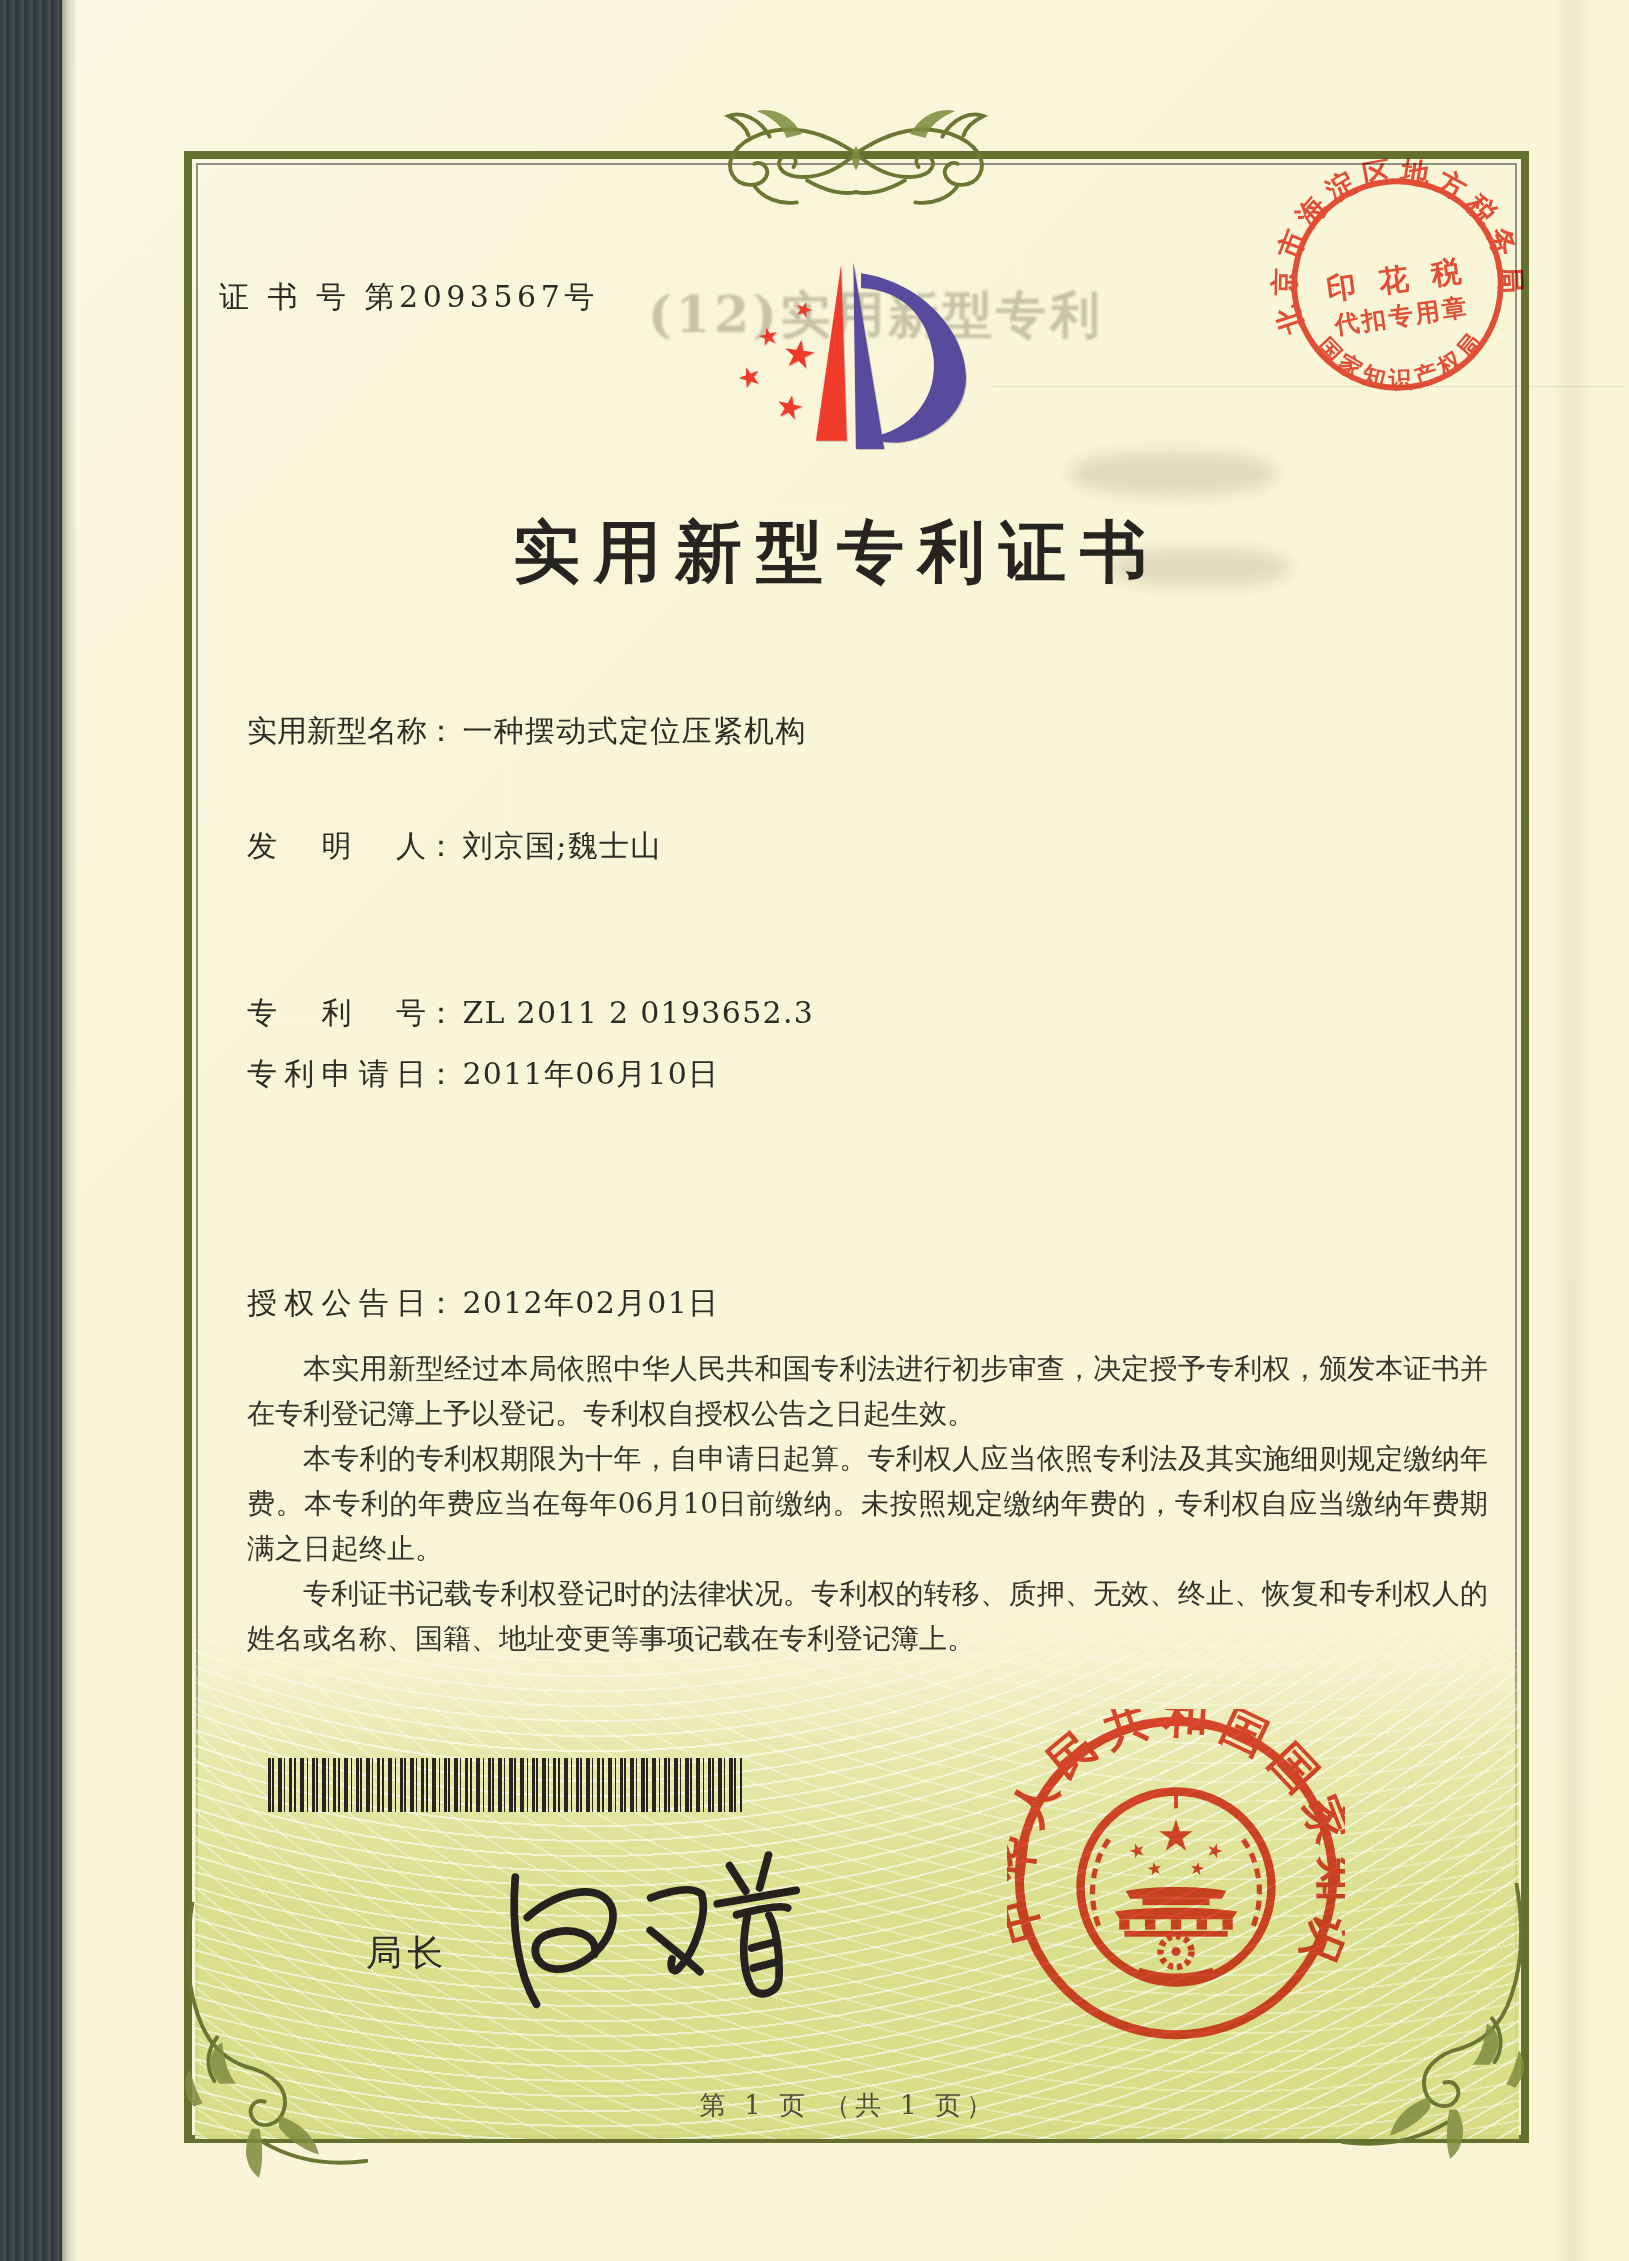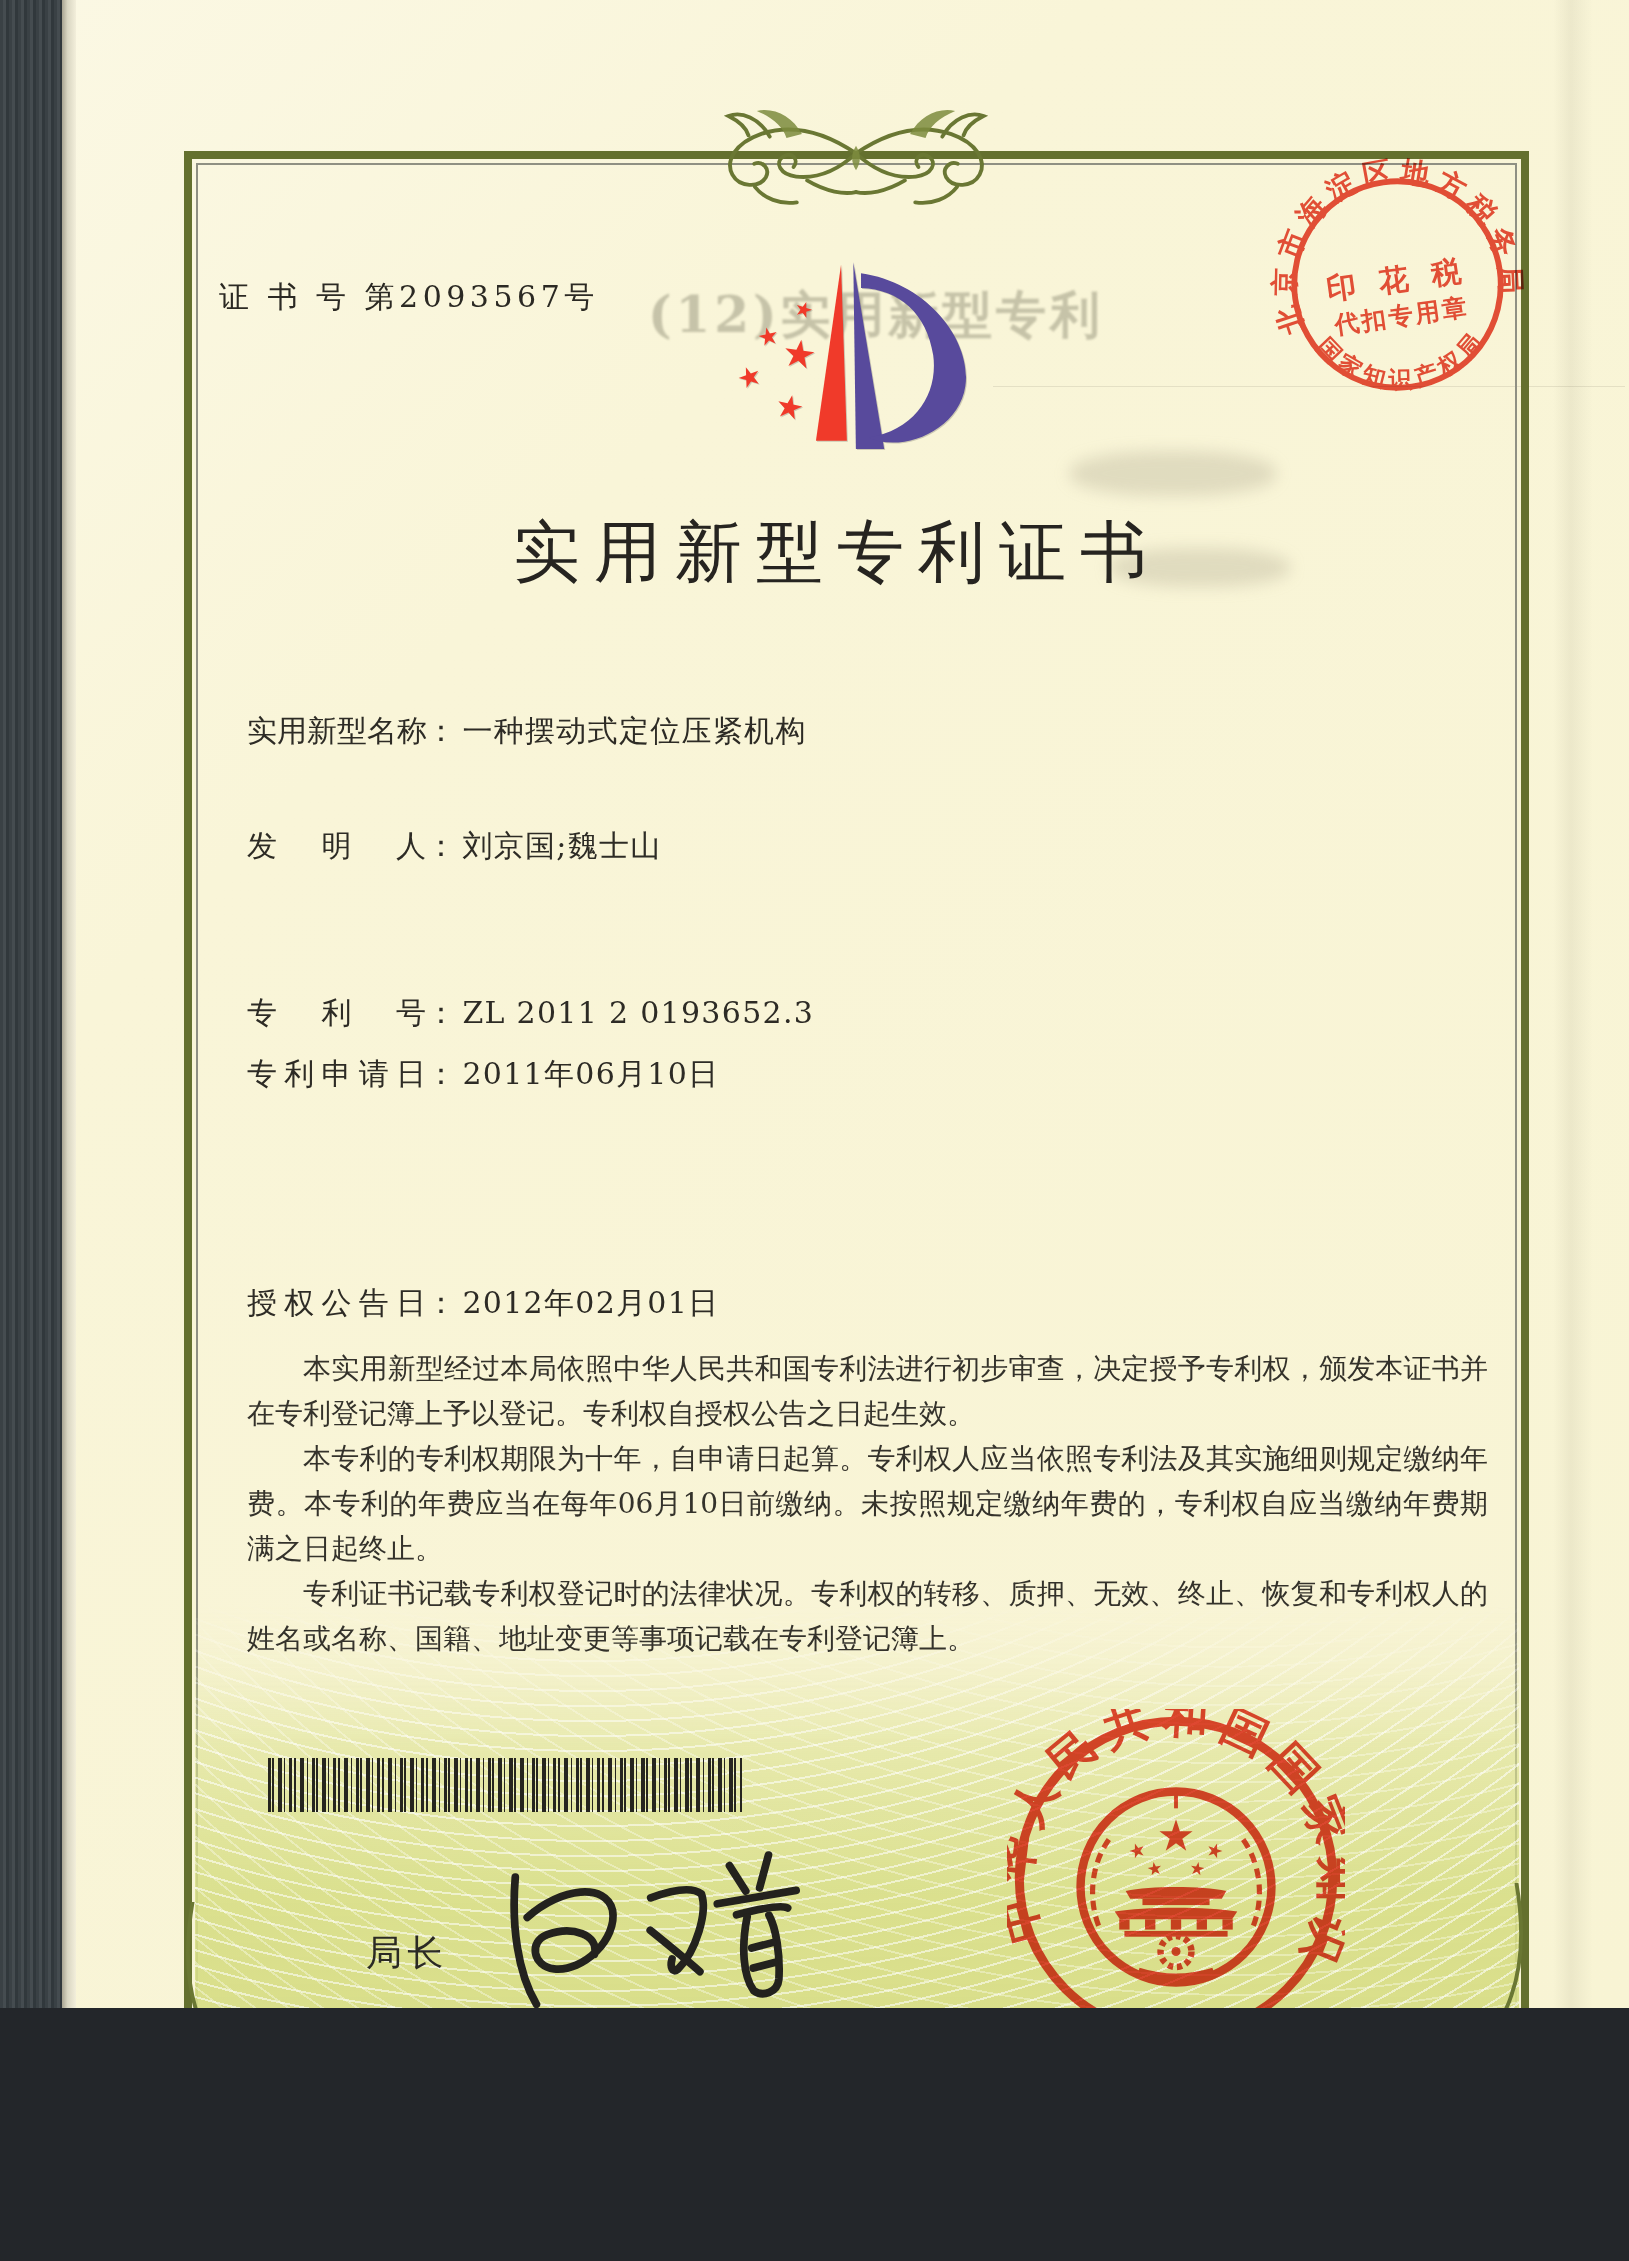--- a/index.html
+++ b/index.html
@@ -1,16 +1,16 @@
 <!DOCTYPE html>
 <html style="font-size:10.3px"><head>
 <meta charset="utf-8">
 <style>
   html,body{margin:0;padding:0;background:#23262a;}
-  .page{position:relative;width:1630px;height:2008px;overflow:hidden;
+  .page{position:relative;width:1630px;height:2261px;overflow:hidden;
         background:linear-gradient(135deg,#fbf8e4 0%,#f9f5d8 30%,#f8f4d4 100%);
         font-family:"DejaVu Serif","Liberation Serif",serif;color:#2a2822;}
   
   .spine{position:absolute;left:0;top:0;width:62px;height:100%;
          background:repeating-linear-gradient(90deg,#3a4145 0 3.2px,#454c50 3.2px 5.8px,#31383c 5.8px 9px),#3c4347;}
   .page-edge{position:absolute;left:62px;top:0;width:14px;height:100%;
          background:linear-gradient(90deg,#a8a492 0,#d9d6c2 40%,#f3efdb 100%);}
   
   .frame{position:absolute;left:184px;top:151px;width:1329px;height:1976px;
          border:8.4px solid #64702e;}
@@ -26,21 +26,21 @@
   
   .ghost{position:absolute;left:648px;top:282px;font-size:50px;font-weight:bold;
          color:rgba(148,145,122,.5);letter-spacing:3.9px;filter:blur(1.3px);}
   .smudge{position:absolute;background:rgba(160,156,128,.28);filter:blur(7.7px);border-radius:45%;}
   .crease{position:absolute;left:993px;top:386px;width:632px;height:1.3px;background:rgba(105,100,82,.14);}
   .fold{position:absolute;left:1553px;top:0;width:40px;height:100%;
         background:linear-gradient(90deg,rgba(0,0,0,0) 0,rgba(90,85,60,.08) 45%,rgba(0,0,0,0) 100%);}
   
   .cert-no{position:absolute;left:219px;top:277px;font-size:30px;letter-spacing:4.5px;color:#2b2923;}
   .title{position:absolute;left:164px;top:507px;width:1346px;text-align:center;
-         font-size:67px;font-weight:normal;letter-spacing:14px;color:#262420;}
+         font-size:67px;font-weight:bold;letter-spacing:14px;color:#262420;}
   .field{position:absolute;left:247px;font-size:30px;color:#2d2b25;white-space:nowrap;}
   .field .lab{display:inline-block;width:179px;text-align:justify;text-align-last:justify;vertical-align:bottom;}
   .field .val{margin-left:6.4px;letter-spacing:1.3px;}
   .body-text{position:absolute;left:247px;top:1346px;width:1241px;font-size:28px;line-height:45px;
              text-align:justify;color:#34322b;}
   .body-text p{margin:0;text-indent:2em;}
   .barcode{position:absolute;left:268px;top:1758px;width:474px;height:54px;
     background:repeating-linear-gradient(90deg,
       #26251f 0 2.6px, transparent 2.6px 4.5px, #26251f 4.5px 5.8px, transparent 5.8px 9.7px,
       #26251f 9.7px 14px, transparent 14px 16px, #26251f 16px 17.4px, transparent 17.4px 21px,

